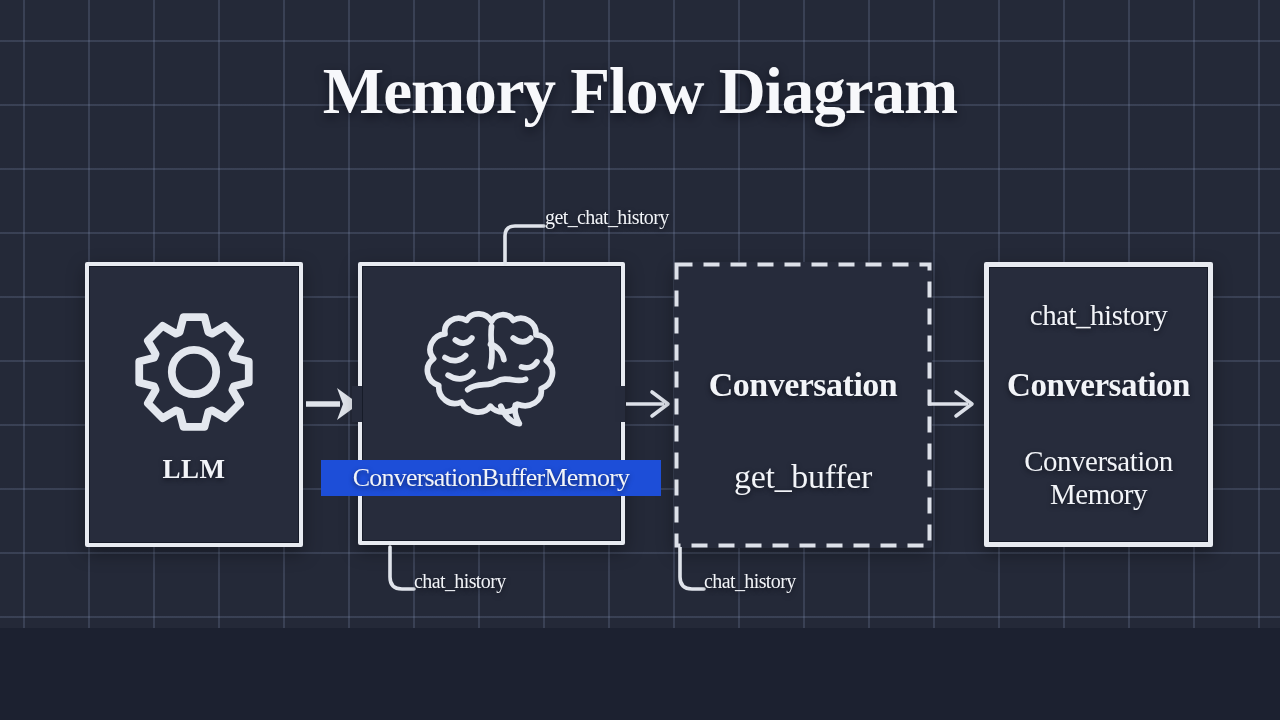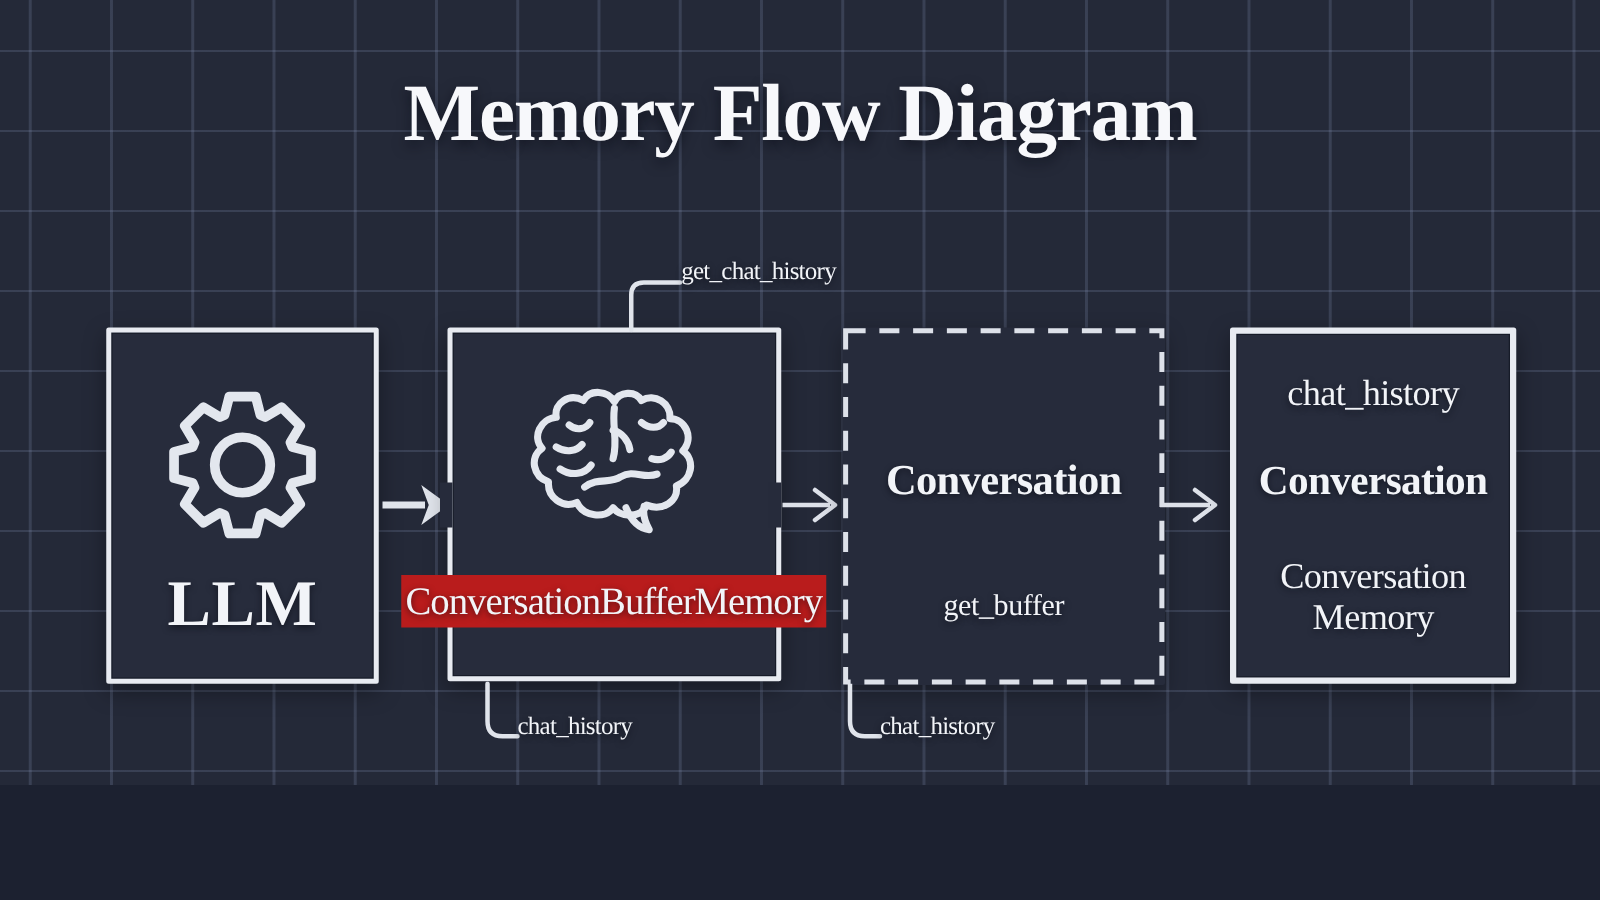--- a/index.html
+++ b/index.html
@@ -32,29 +32,29 @@
   #box-result{left:984px; top:262px; width:219px; height:275px;}
 
   .dash-rect{position:absolute;left:0;top:0;}
 
   .icon-svg{position:absolute;display:block;}
   #gear-svg {left:43px; top:44px;}
   #brain-svg{left:52px; top:40px;}
 
   .node-text{position:absolute;left:0;width:100%;text-align:center;
     text-shadow:0 2px 5px rgba(8,10,18,0.6);}
-  #llm-label{top:188px;font-size:52px;font-weight:700;letter-spacing:0.5px;}
+  #llm-label{top:188px;font-size:27px;font-weight:700;letter-spacing:0.5px;}
 
   #buffer-label{
-    left:-41px;width:340px;top:194px;font-size:31px;font-weight:500;
-    letter-spacing:-0.8px;background:#b91c1c;padding:3px 0;z-index:4;
+    left:-41px;width:340px;top:194px;font-size:26px;font-weight:500;
+    letter-spacing:-0.8px;background:#1d4ed8;padding:3px 0;z-index:4;
     text-align:center;position:absolute;text-shadow:0 2px 5px rgba(8,10,18,0.6);
   }
   #conv-name  {top:104px;font-size:34px;font-weight:700;letter-spacing:-0.5px;}
-  #conv-method{top:196px;font-size:24px;font-weight:400;letter-spacing:-0.3px;margin-top:14px;}
+  #conv-method{top:196px;font-size:34px;font-weight:400;letter-spacing:-0.3px;}
 
   #result-line1{top:32px; font-size:29px;font-weight:500;letter-spacing:-0.5px;}
   #result-line2{top:100px;font-size:33px;font-weight:700;letter-spacing:-0.5px;}
   #result-line3{top:178px;left:10px;width:199px;font-size:29px;font-weight:500;
     line-height:33px;letter-spacing:-0.5px;}
 
   .float-label{
     position:absolute;font-size:20px;font-weight:500;letter-spacing:-0.6px;
     color:#f2f4f8;text-shadow:0 2px 5px rgba(8,10,18,0.6);white-space:nowrap;
   }

